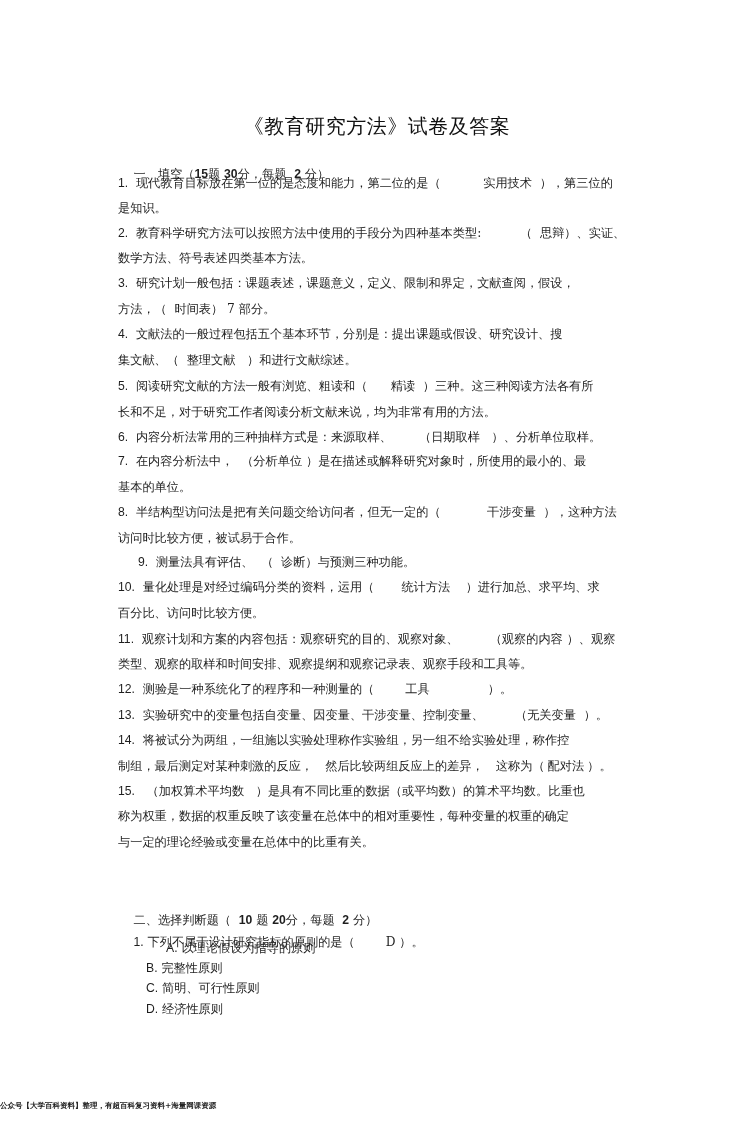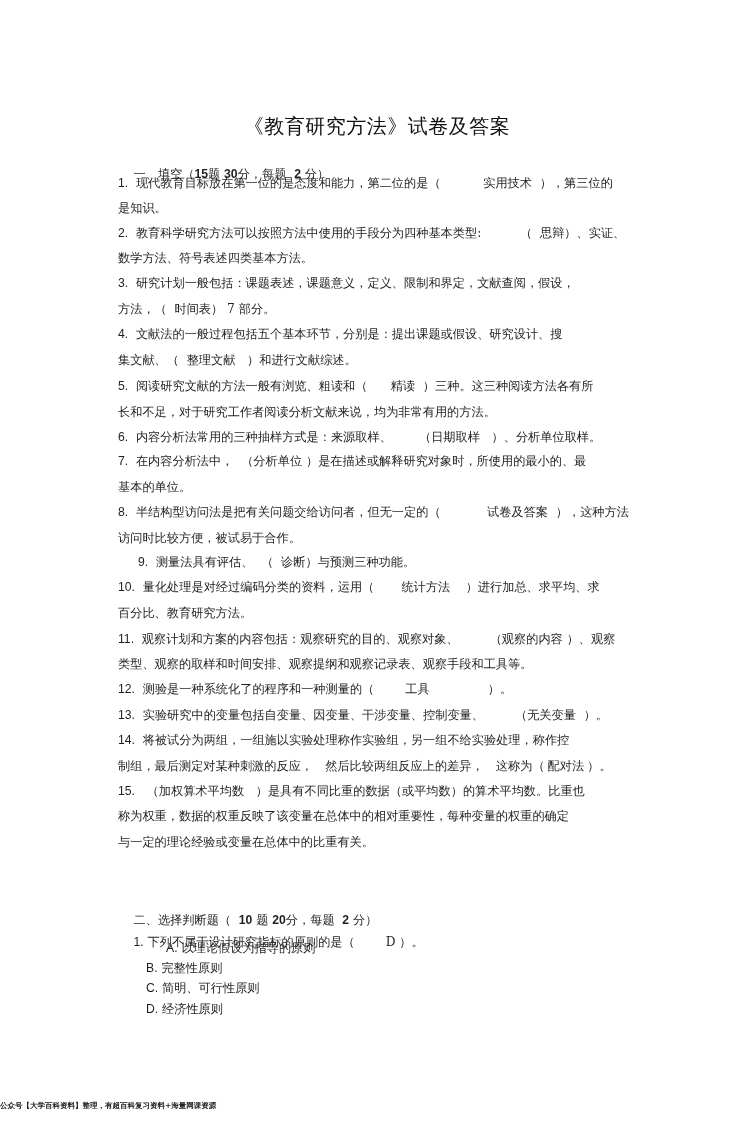--- a/index.html
+++ b/index.html
@@ -42,25 +42,25 @@
       <div class="line" style="top: 242px;"><span class="num"></span><span>数学方法、符号表述四类基本方法。</span></div>
       <div class="line" style="top: 267px;"><span class="num">3.</span><span>  研究计划一般包括：课题表述，课题意义，定义、限制和界定，文献查阅，假设，</span></div>
       <div class="line" style="top: 293px;"><span class="num"></span><span>方法，（  时间表） 7 部分。</span></div>
       <div class="line" style="top: 318px;"><span class="num">4.</span><span>  文献法的一般过程包括五个基本环节，分别是：提出课题或假设、研究设计、搜</span></div>
       <div class="line" style="top: 344px;"><span class="num"></span><span>集文献、（  整理文献   ）和进行文献综述。</span></div>
       <div class="line" style="top: 370px;"><span class="num">5.</span><span>  阅读研究文献的方法一般有浏览、粗读和（      精读  ）三种。这三种阅读方法各有所</span></div>
       <div class="line" style="top: 396px;"><span class="num"></span><span>长和不足，对于研究工作者阅读分析文献来说，均为非常有用的方法。</span></div>
       <div class="line" style="top: 421px;"><span class="num">6.</span><span>  内容分析法常用的三种抽样方式是：来源取样、       （日期取样   ）、分析单位取样。</span></div>
       <div class="line" style="top: 445px;"><span class="num">7.</span><span>  在内容分析法中，  （分析单位 ）是在描述或解释研究对象时，所使用的最小的、最</span></div>
       <div class="line" style="top: 471px;"><span class="num"></span><span>基本的单位。</span></div>
-      <div class="line" style="top: 496px;"><span class="num">8.</span><span>  半结构型访问法是把有关问题交给访问者，但无一定的（            试卷及答案  ），这种方法</span></div>
+      <div class="line" style="top: 496px;"><span class="num">8.</span><span>  半结构型访问法是把有关问题交给访问者，但无一定的（            干涉变量  ），这种方法</span></div>
       <div class="line" style="top: 522px;"><span class="num"></span><span>访问时比较方便，被试易于合作。</span></div>
       <div class="line" style="top: 546px; margin-left: 20px;"><span class="num">9.</span><span>  测量法具有评估、  （  诊断）与预测三种功能。</span></div>
       <div class="line" style="top: 571px;"><span class="num">10.</span><span>  量化处理是对经过编码分类的资料，运用（       统计方法    ）进行加总、求平均、求</span></div>
-      <div class="line" style="top: 597px;"><span class="num"></span><span>百分比、教育研究方法。</span></div>
+      <div class="line" style="top: 597px;"><span class="num"></span><span>百分比、访问时比较方便。</span></div>
       <div class="line" style="top: 623px;"><span class="num">11.</span><span>  观察计划和方案的内容包括：观察研究的目的、观察对象、        （观察的内容 ）、观察</span></div>
       <div class="line" style="top: 648px;"><span class="num"></span><span>类型、观察的取样和时间安排、观察提纲和观察记录表、观察手段和工具等。</span></div>
       <div class="line" style="top: 673px;"><span class="num">12.</span><span>  测验是一种系统化了的程序和一种测量的（        工具               ）。</span></div>
       <div class="line" style="top: 699px;"><span class="num">13.</span><span>  实验研究中的变量包括自变量、因变量、干涉变量、控制变量、        （无关变量  ）。</span></div>
       <div class="line" style="top: 724px;"><span class="num">14.</span><span>  将被试分为两组，一组施以实验处理称作实验组，另一组不给实验处理，称作控</span></div>
       <div class="line" style="top: 750px; font-family: Liberation Serif, serif;"><span class="num"></span><span>制组，最后测定对某种刺激的反应，    然后比较两组反应上的差异，    这称为（ 配对法 ）。</span></div>
       <div class="line" style="top: 775px;"><span class="num">15.</span><span>   （加权算术平均数   ）是具有不同比重的数据（或平均数）的算术平均数。比重也</span></div>
       <div class="line" style="top: 800px;"><span class="num"></span><span>称为权重，数据的权重反映了该变量在总体中的相对重要性，每种变量的权重的确定</span></div>
       <div class="line" style="top: 826px;"><span class="num"></span><span>与一定的理论经验或变量在总体中的比重有关。</span></div>
     </div>

